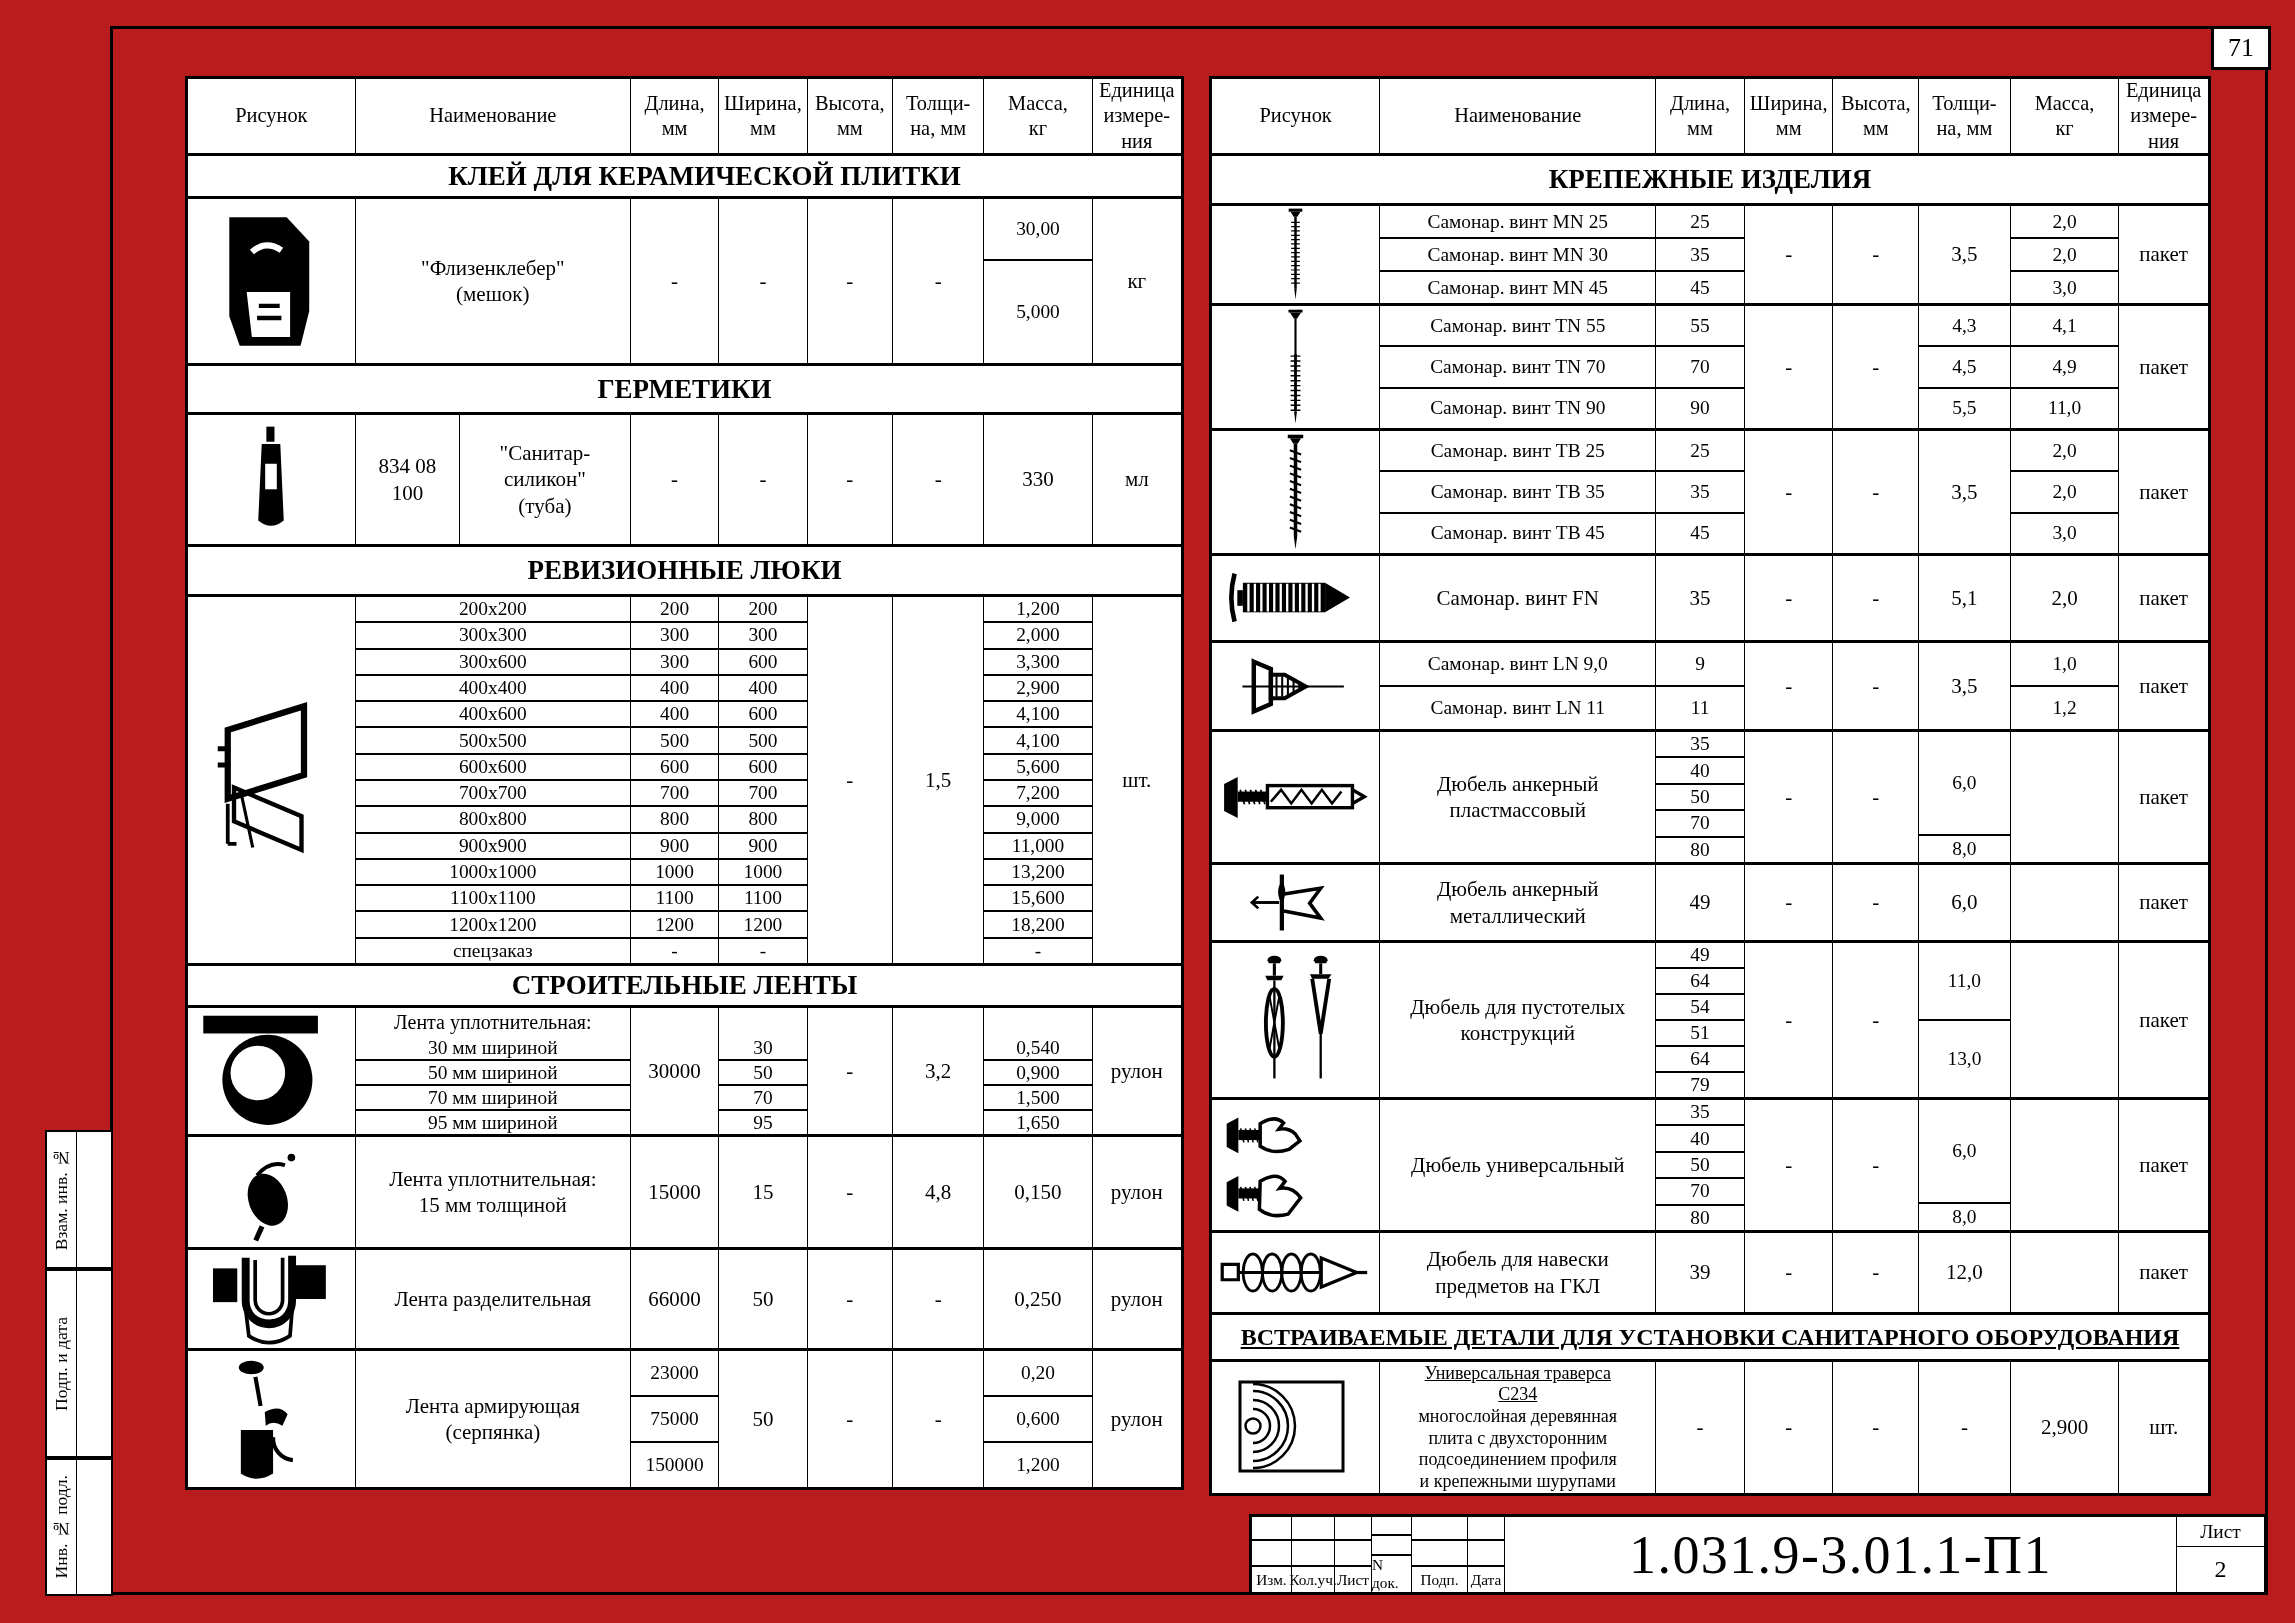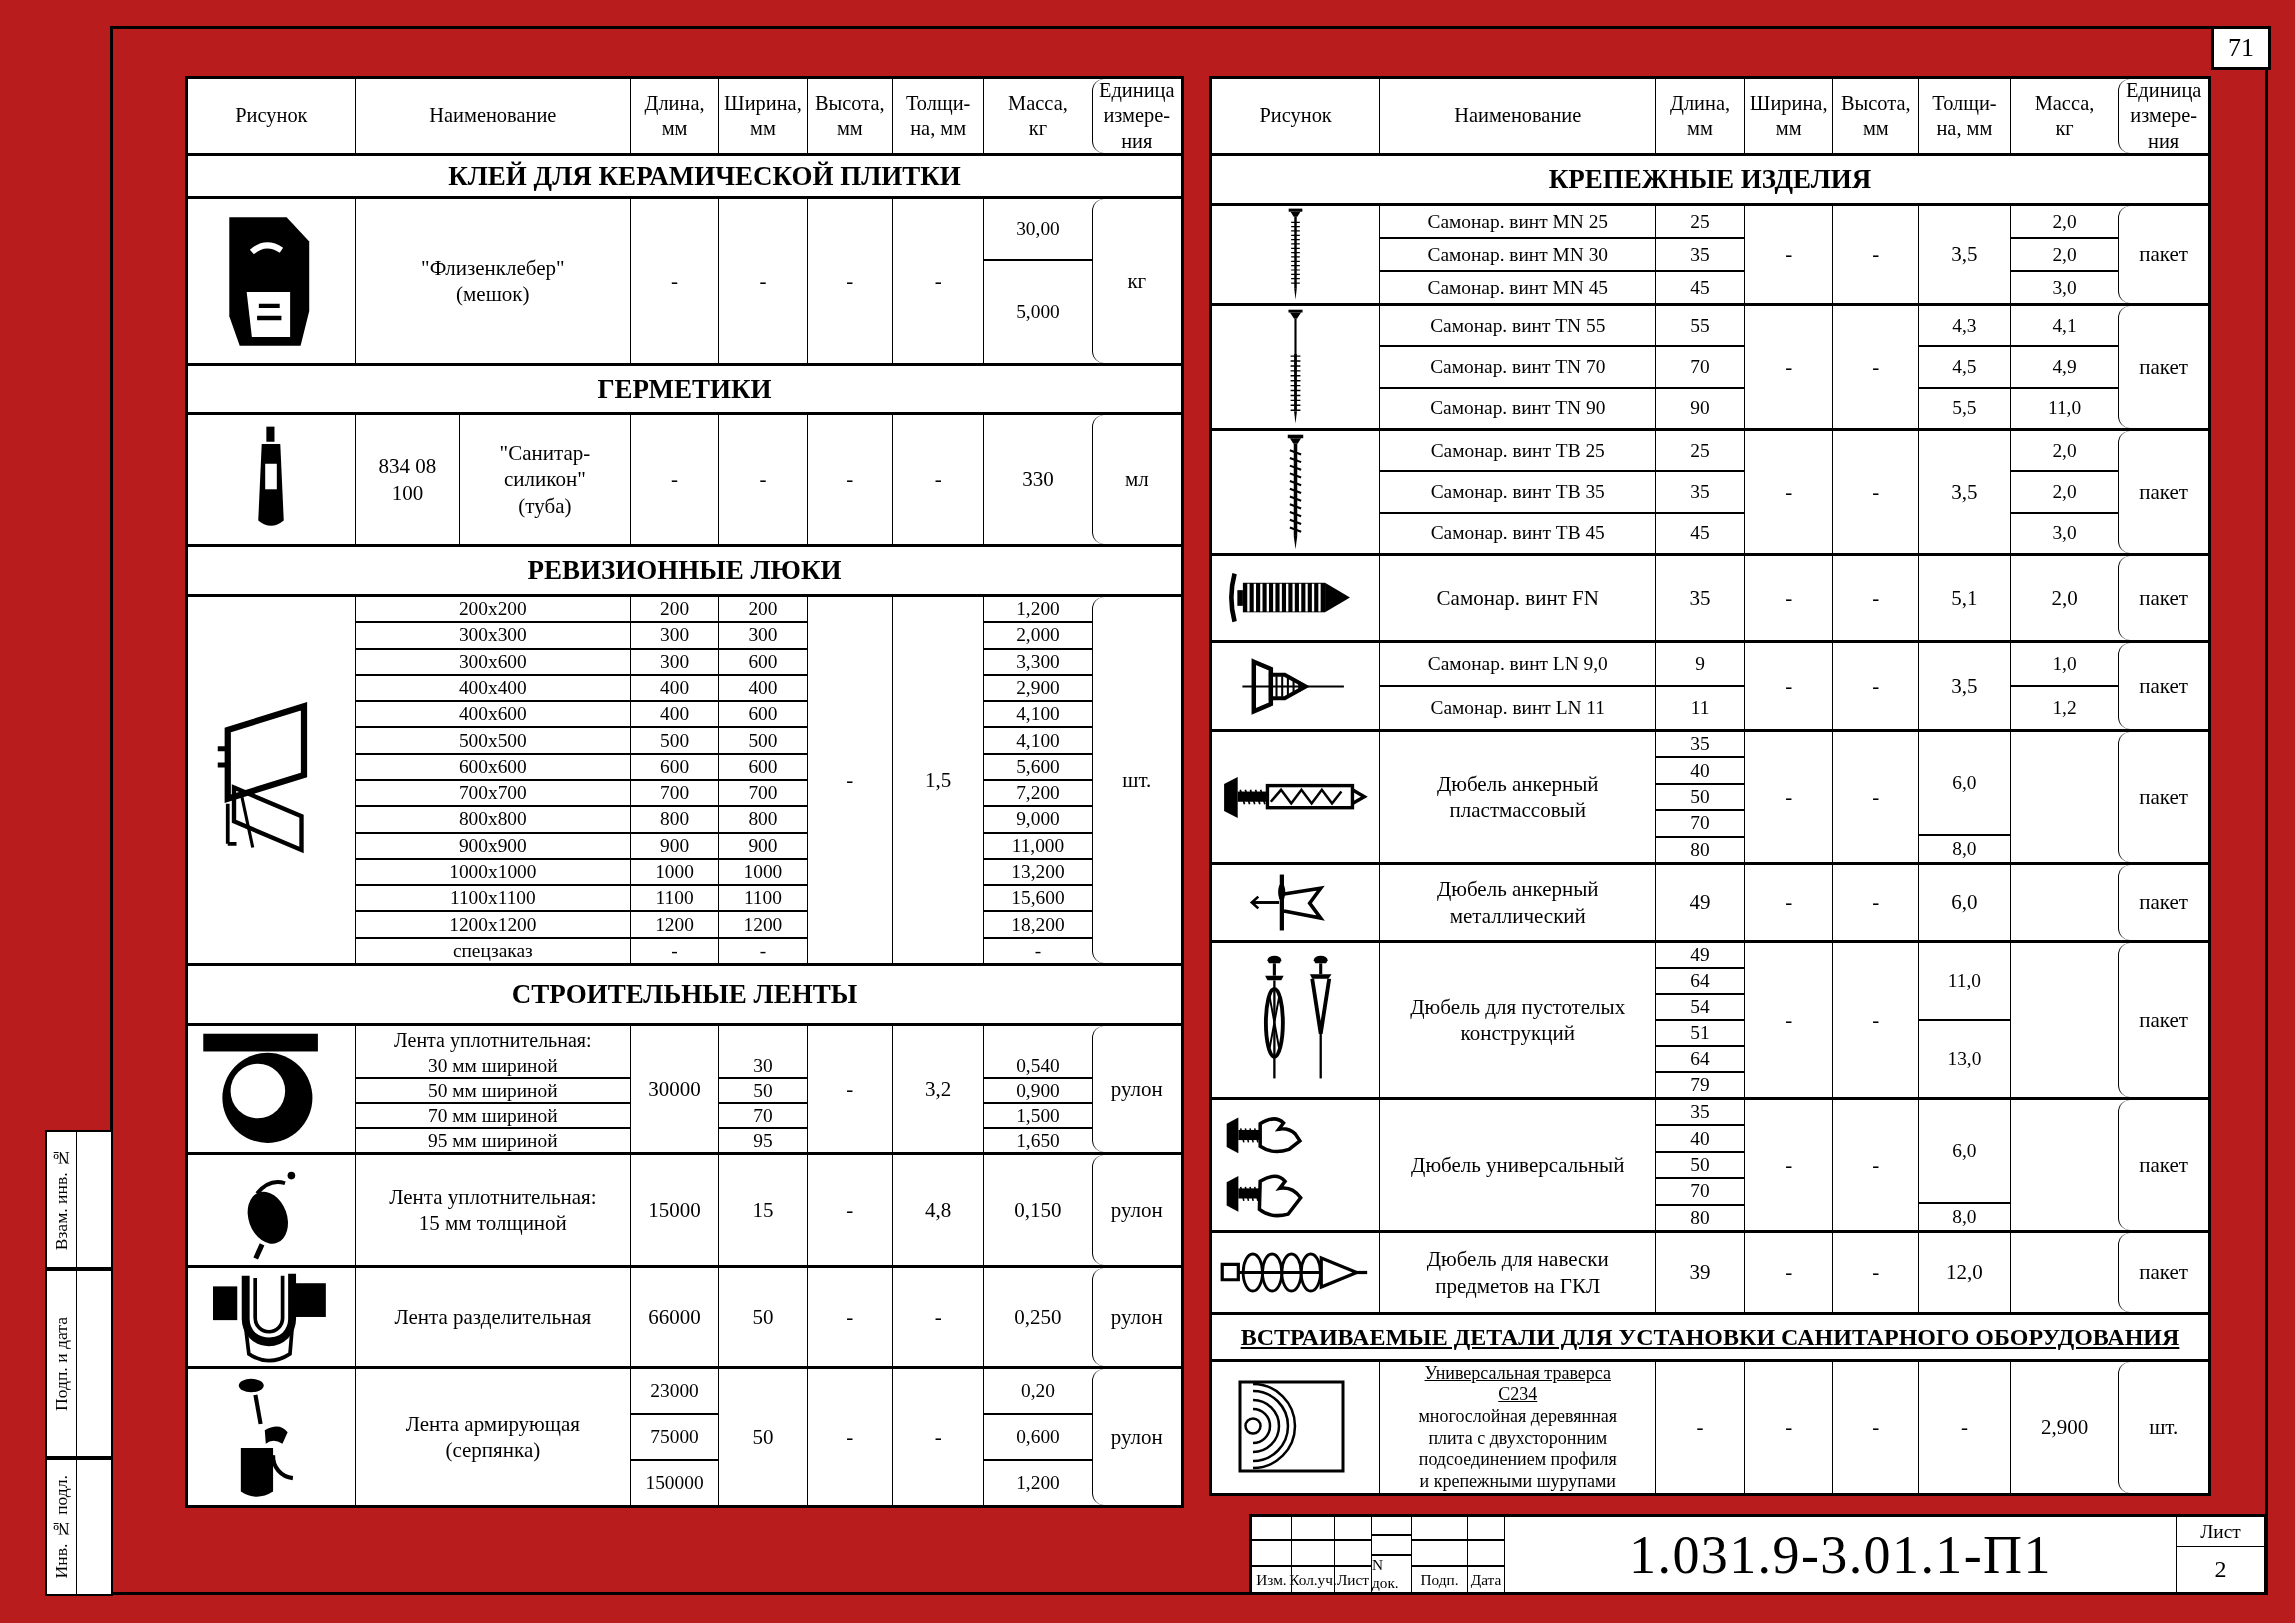--- a/index.html
+++ b/index.html
@@ -23,21 +23,21 @@
        display:flex;flex-direction:column;}
   #tblL{left:185px;width:999px;}
   #tblR{left:1209px;width:1002px;}
   .sec{display:flex;box-sizing:border-box;flex:0 0 auto;}
   .sec + .sec{border-top:3.7px solid #000;}
   .sec > * + *{border-left:1.4px solid #000;}
   .band{align-items:center;justify-content:center;font-weight:bold;font-size:27px;text-align:center;}
   .band.small{font-size:24px;}
   .c{box-sizing:border-box;}
   .w1{flex:0 0 16.8%;} .w2{flex:0 0 27.7%;} .w3{flex:0 0 8.9%;} .w4{flex:0 0 8.9%;}
-  .w5{flex:0 0 8.6%;} .w6{flex:0 0 9.2%;} .w7{flex:0 0 10.9%;} .w8{flex:1;border-radius:12px;}
+  .w5{flex:0 0 8.6%;} .w6{flex:0 0 9.2%;} .w7{flex:0 0 10.9%;} .w8{flex:1;}
   .cell{display:flex;align-items:center;justify-content:center;text-align:center;font-size:21px;
         line-height:1.25;}
   .pre{white-space:pre-line;}
   .hdr .cell{font-size:20.4px;}
   .fig{display:flex;align-items:center;justify-content:center;}
   .rows{display:flex;flex-direction:column;}
   .rows > * + *{border-top:2.8px solid #000;}
   .srow{flex:1;display:flex;align-items:center;justify-content:center;text-align:center;
         font-size:19.4px;box-sizing:border-box;}
   .vstack{display:flex;flex-direction:column;}
@@ -248,21 +248,21 @@
           <div class="srow">9,000</div>
           <div class="srow">11,000</div>
           <div class="srow">13,200</div>
           <div class="srow">15,600</div>
           <div class="srow">18,200</div>
           <div class="srow">-</div>
         </div>
       <div class="c w8 cell">шт.</div>
     </div>
 
-    <div class="sec band" style="height:60px;">
+    <div class="sec band" style="height:42px;">
       <div>СТРОИТЕЛЬНЫЕ ЛЕНТЫ</div>
     </div>
 
     <div class="sec" style="height:129px;">
       <div class="c w1 fig">
         <svg width="139" height="116" viewBox="0 0 200 170">
           <rect x="0" y="4" width="168" height="26" fill="#000"></rect>
           <circle cx="94" cy="98" r="66" fill="#000"></circle>
           <circle cx="80" cy="88" r="40" fill="#fff"></circle>
           <path d="M34 144 a64 64 0 0 0 116 2" stroke="#fff" stroke-width="9" fill="none"></path>

